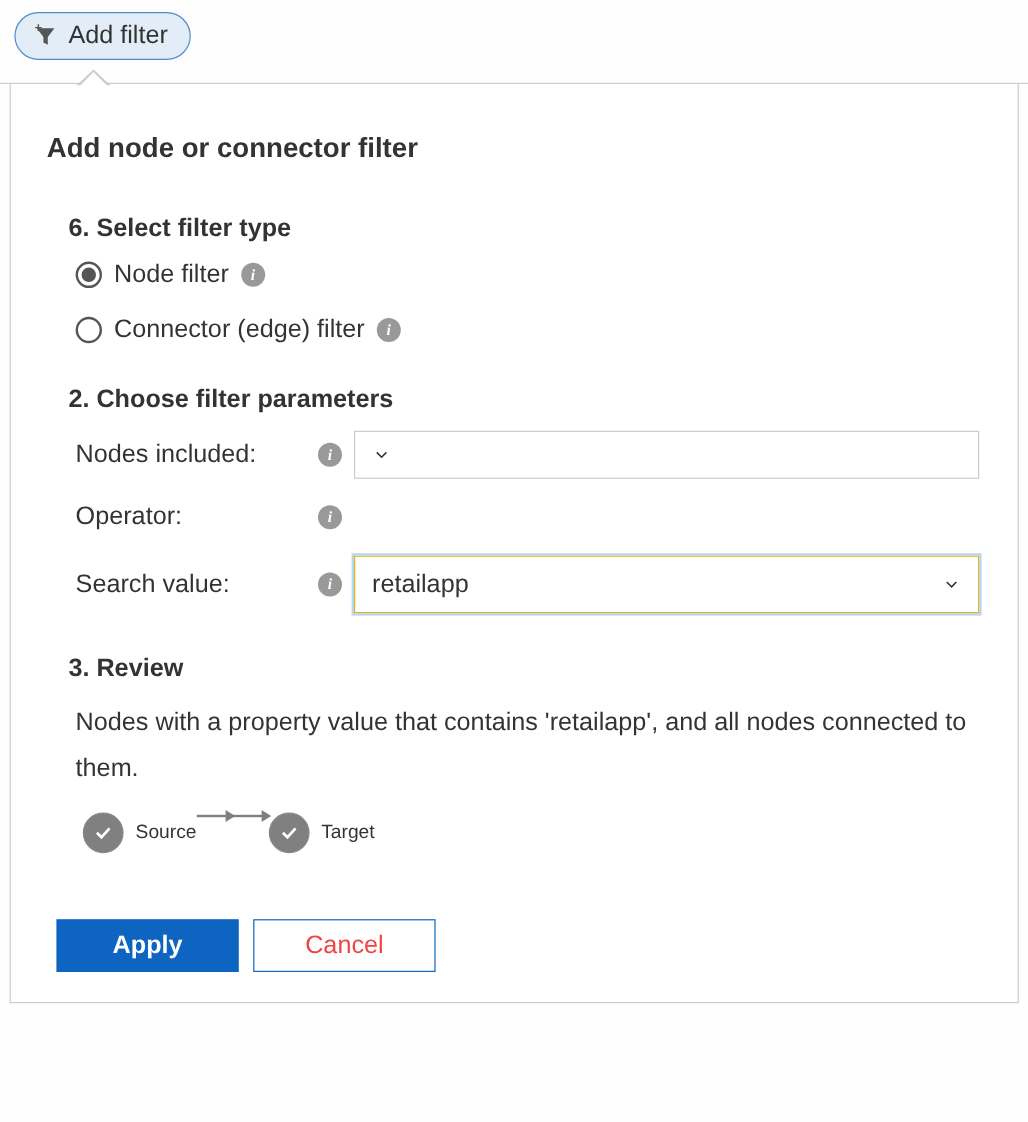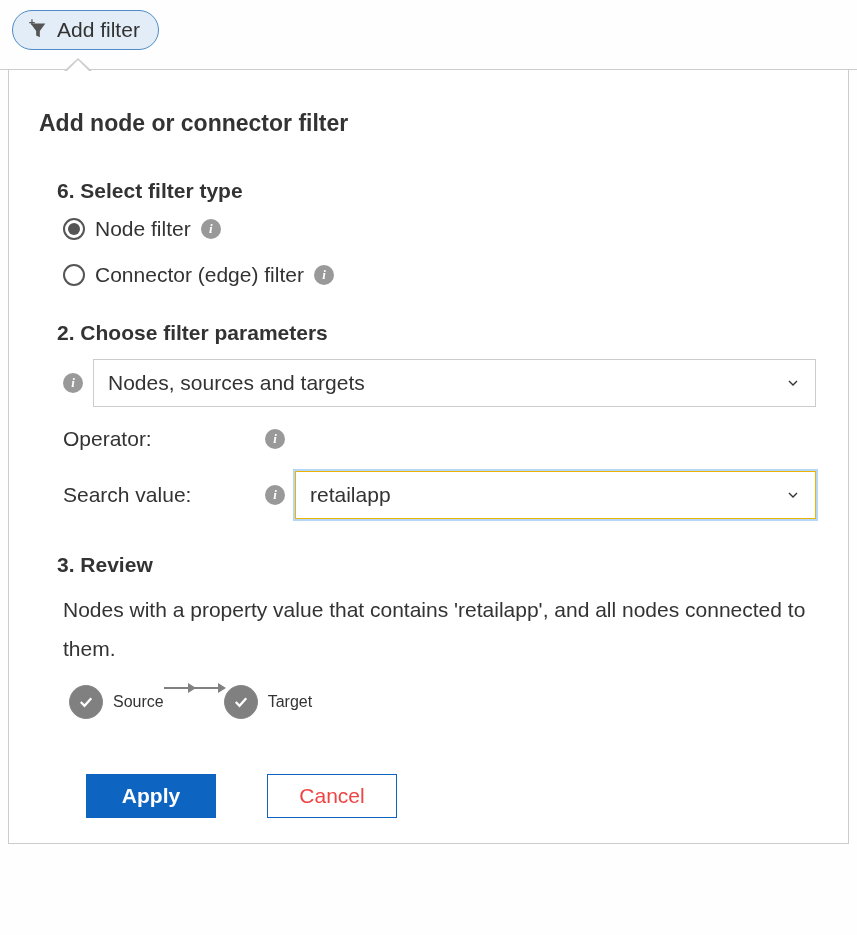--- a/index.html
+++ b/index.html
@@ -208,29 +208,28 @@
       border-top: 5px solid transparent;
       border-bottom: 5px solid transparent;
     }
     .buttons {
       display: flex;
       gap: 12px;
       margin-top: 55px;
       margin-left: 8px;
     }
     .btn {
-      width: 130px;
+      width: 152px;
       height: 44px;
       font-size: 21px;
       display: flex;
       align-items: center;
       justify-content: center;
       cursor: pointer;
       border: none;
-      margin-left: 39px;
     }
     .btn-primary {
       background: #0d64c1;
       color: #fff;
       font-weight: 600;
     }
     .btn-secondary {
       background: #fff;
       color: #ef4444;
       border: 1px solid #0d64c1;
@@ -272,23 +271,23 @@
       <span class="radio-outer"></span>
       <span>Connector (edge) filter</span>
       <span class="info-icon">i</span>
     </div>
   </div>
 
   <div class="section-block">
     <div class="section-title">2. Choose filter parameters</div>
     <div class="params">
       <div class="param-row">
+        <span class="param-label">Nodes included:</span>
         <span class="info-icon">i</span>
         <div class="select-box">
-          <span>Nodes, sources and targets</span>
           <svg class="chevron" viewBox="0 0 24 24">
               <path d="M6 9 L12 15 L18 9" stroke="#333" stroke-width="2" fill="none"></path>
             </svg>
         </div>
       </div>
       <div class="param-row">
         <span class="param-label">Operator:</span>
         <span class="info-icon">i</span>
       </div>
       <div class="param-row">

